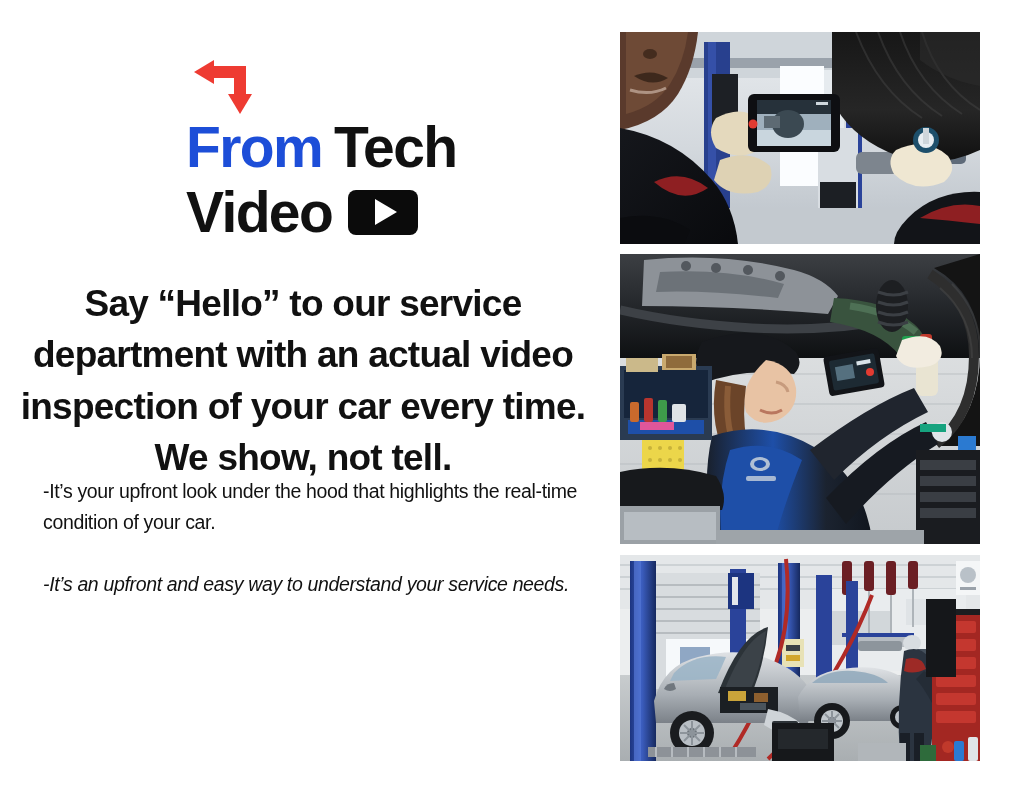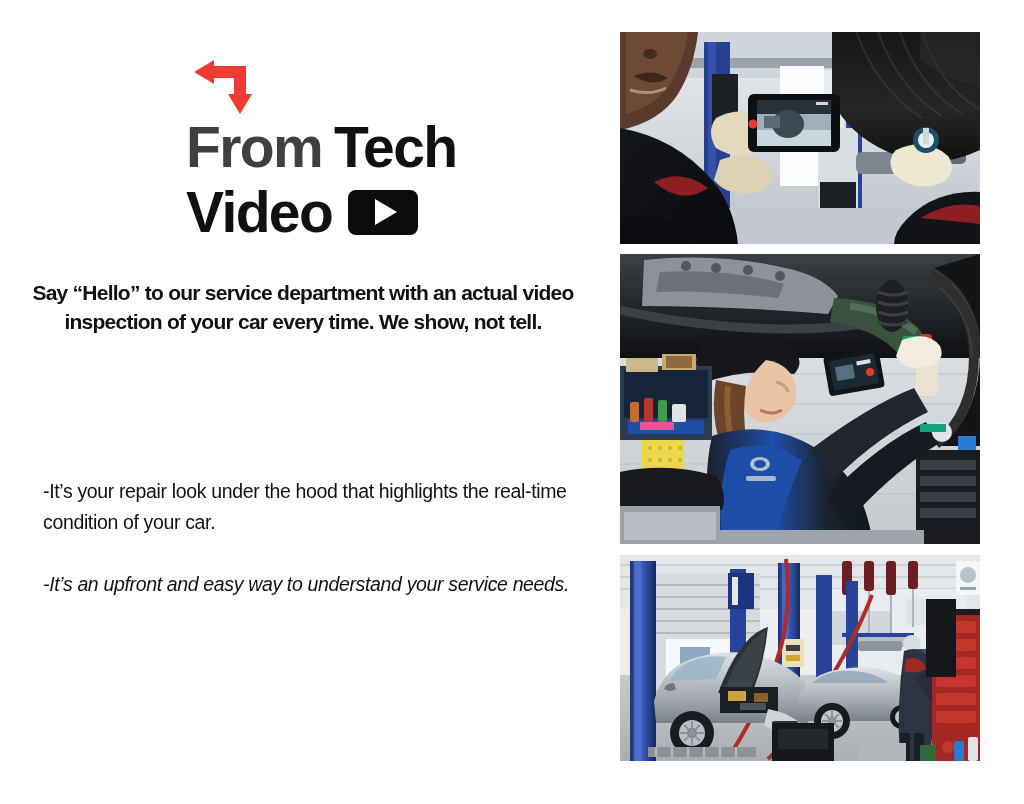--- a/index.html
+++ b/index.html
@@ -46,21 +46,21 @@
     font-weight: 700;
     font-size: 57px;
     line-height: 0.97;
     letter-spacing: -1.6px;
   }
   .logo-line-1 { padding-left: 186px; }
   .logo-line-2 { padding-left: 186px; margin-top: 2px; }
   .logo-line-3 { padding-left: 186px; margin-top: 10px; }
 
   .logo-word-direct { color: #111111; }
-  .logo-word-from   { color: #404040; }
+  .logo-word-from   { color: #1d4ed8; }
   .logo-word-tech   { color: #111111; margin-left: 12px; }
   .logo-word-video  { color: #111111; }
 
   
   .arrow-wrap {
     position: relative;
     width: 60px;
     height: 58px;
     margin-left: 6px;
     margin-bottom: 2px;
@@ -91,21 +91,21 @@
 
   
   .headline {
     position: absolute;
     left: 14px;
     top: 278px;
     width: 578px;
     text-align: center;
     font-family: "Liberation Sans", sans-serif;
     font-weight: 700;
-    font-size: 21px;
+    font-size: 37px;
     line-height: 1.39;
     letter-spacing: -0.75px;
     color: #111111;
   }
 
   
   .bullets {
     position: absolute;
     left: 43px;
     top: 456px;
@@ -166,21 +166,21 @@
         <span class="play-badge">
           <span class="play-tri"></span>
         </span>
       </div>
 
     </div>
 
     <div class="headline">Say “Hello” to our service department with an actual video inspection of your car every time. We show, not tell.</div>
 
     <div class="bullets">
-      <p class="bullet">-It’s your repair look under the hood that highlights the real-time condition of your car.</p>
+      <p class="bullet">-It’s your upfront look under the hood that highlights the real-time condition of your car.</p>
       <p class="bullet">-It’s an upfront and easy way to understand your service needs.</p>
     </div>
 
   </div>
 
   <div class="photo photo-1">
     <svg class="ph-svg" viewBox="0 0 360 212" preserveAspectRatio="xMidYMid slice" xmlns="http://www.w3.org/2000/svg" aria-hidden="true">
       <defs>
         <linearGradient id="p1bg" x1="0" y1="0" x2="0" y2="1">
           <stop offset="0%" stop-color="#e9ecef"></stop>

